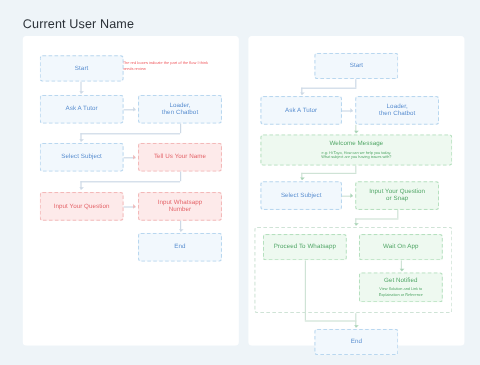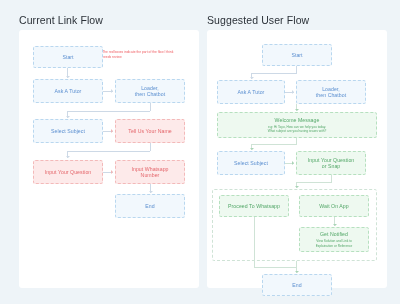--- a/index.html
+++ b/index.html
@@ -148,21 +148,21 @@
     text-align: left;
     width: 72px;
   }
 </style>
 </head>
 <body>
 
 <div class="page">
 
   <div class="panel panel-left">
-    <div class="panel-title">Current Link Flow</div>
+    <div class="panel-title">Current User Name</div>
 
     <div class="card">
       <div class="card-inner">
 
         <div class="legend" style="left:78px; top:20px;">
           <span class="legend-dot"></span>
           <span class="legend-text">The red boxes indicate the part of the flow I think needs review</span>
         </div>
 
         <div class="node n-blue" style="left:14px; top:16px; width:70px; height:22px;">
@@ -217,21 +217,20 @@
 
         <div class="node n-blue" style="left:96px; top:164px; width:70px; height:24px;">
           <span class="t">End</span>
         </div>
 
       </div>
     </div>
   </div>
 
   <div class="panel panel-right">
-    <div class="panel-title">Suggested User Flow</div>
 
     <div class="card">
       <div class="card-inner">
 
         <div class="node n-blue" style="left:55px; top:14px; width:70px; height:22px;">
           <span class="t">Start</span>
         </div>
         <div class="line v" style="left:89px; top:36px; height:7px;"></div>
         <div class="line h" style="left:44px; top:43px; width:46px;"></div>
         <div class="line v" style="left:44px; top:43px; height:6px;"></div>

